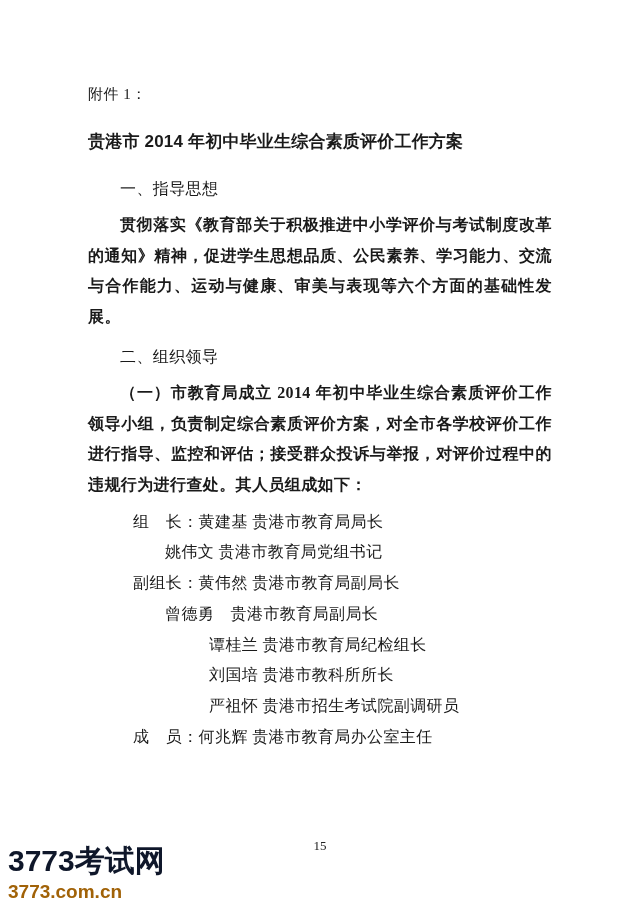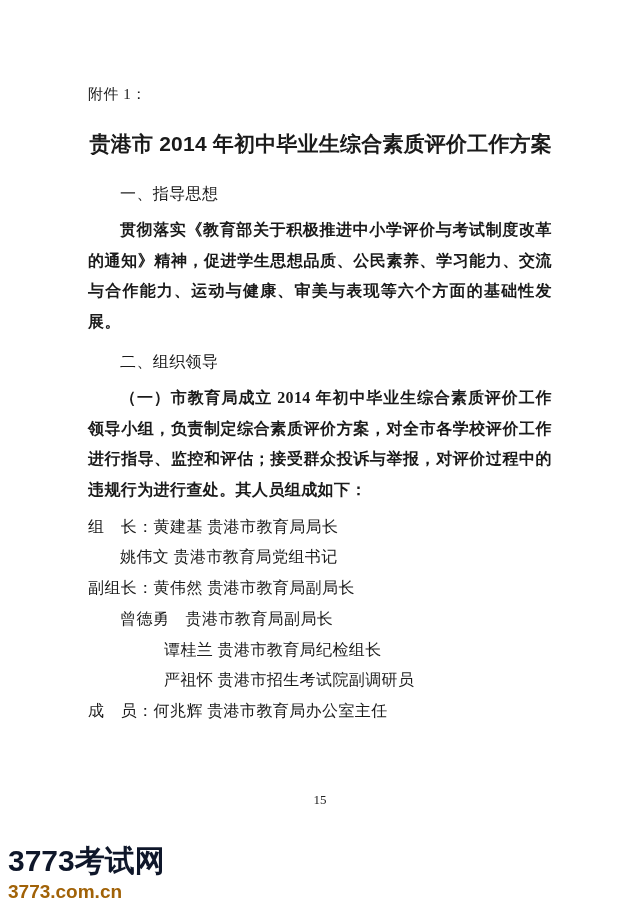--- a/index.html
+++ b/index.html
@@ -28,22 +28,22 @@
     top: 82px;
     width: 464px;
   }
   .attachment-label {
     font-size: 15px;
     line-height: 1.6;
     letter-spacing: 0.5px;
     margin-bottom: 24px;
   }
   .doc-title {
-    text-align: right;
-    font-size: 21px;
+    text-align: left;
+    font-size: 17px;
     font-weight: bold;
     letter-spacing: 0.2px;
     margin: 20px 0 26px 0;
     font-family: "Liberation Sans", "DejaVu Sans", sans-serif;
   }
   .section-heading {
     font-size: 16px;
     font-weight: normal;
     letter-spacing: 0.4px;
     text-indent: 32px;
@@ -63,31 +63,32 @@
     margin-top: 6px;
   }
   .roster-row {
     font-size: 16px;
     line-height: 1.92;
     letter-spacing: 0.4px;
     white-space: pre;
   }
   .roster-row .role {
     display: inline-block;
+    margin-left: 45px;
   }
   .roster-row.indent-1 {
     padding-left: 32px;
   }
   .roster-row.indent-2 {
     padding-left: 76px;
   }
   .page-number {
     position: absolute;
     left: 0;
-    top: 792px;
+    top: 838px;
     width: 640px;
     text-align: center;
     font-size: 13px;
     color: #222;
     font-family: "Liberation Serif", "DejaVu Serif", serif;
   }
   .watermark {
     position: absolute;
     left: 8px;
     top: 845px;
@@ -134,20 +135,21 @@
 
       <div class="roster-row indent-1"><span class="role"></span><span>姚伟文</span><span> </span><span>贵港市教育局党组书记</span></div>
 
       <div class="roster-row"><span class="role">副组长：</span><span>黄伟然</span><span> </span><span>贵港市教育局副局长</span></div>
 
 
       <div class="roster-row indent-1"><span class="role"></span><span>曾德勇</span><span>　</span><span>贵港市教育局副局长</span></div>
 
       <div class="roster-row indent-2"><span class="role"></span><span>谭桂兰</span><span> </span><span>贵港市教育局纪检组长</span></div>
 
+      <div class="roster-row indent-2"><span class="role"></span><span>刘国培</span><span> </span><span>贵港市教科所所长</span></div>
 
       <div class="roster-row indent-2"><span class="role"></span><span>严祖怀</span><span> </span><span>贵港市招生考试院副调研员</span></div>
 
       <div class="roster-row"><span class="role">成　员：</span><span>何兆辉</span><span> </span><span>贵港市教育局办公室主任</span></div>
 
     </div>
 
   </div>
 
   <div class="page-number">15</div>

